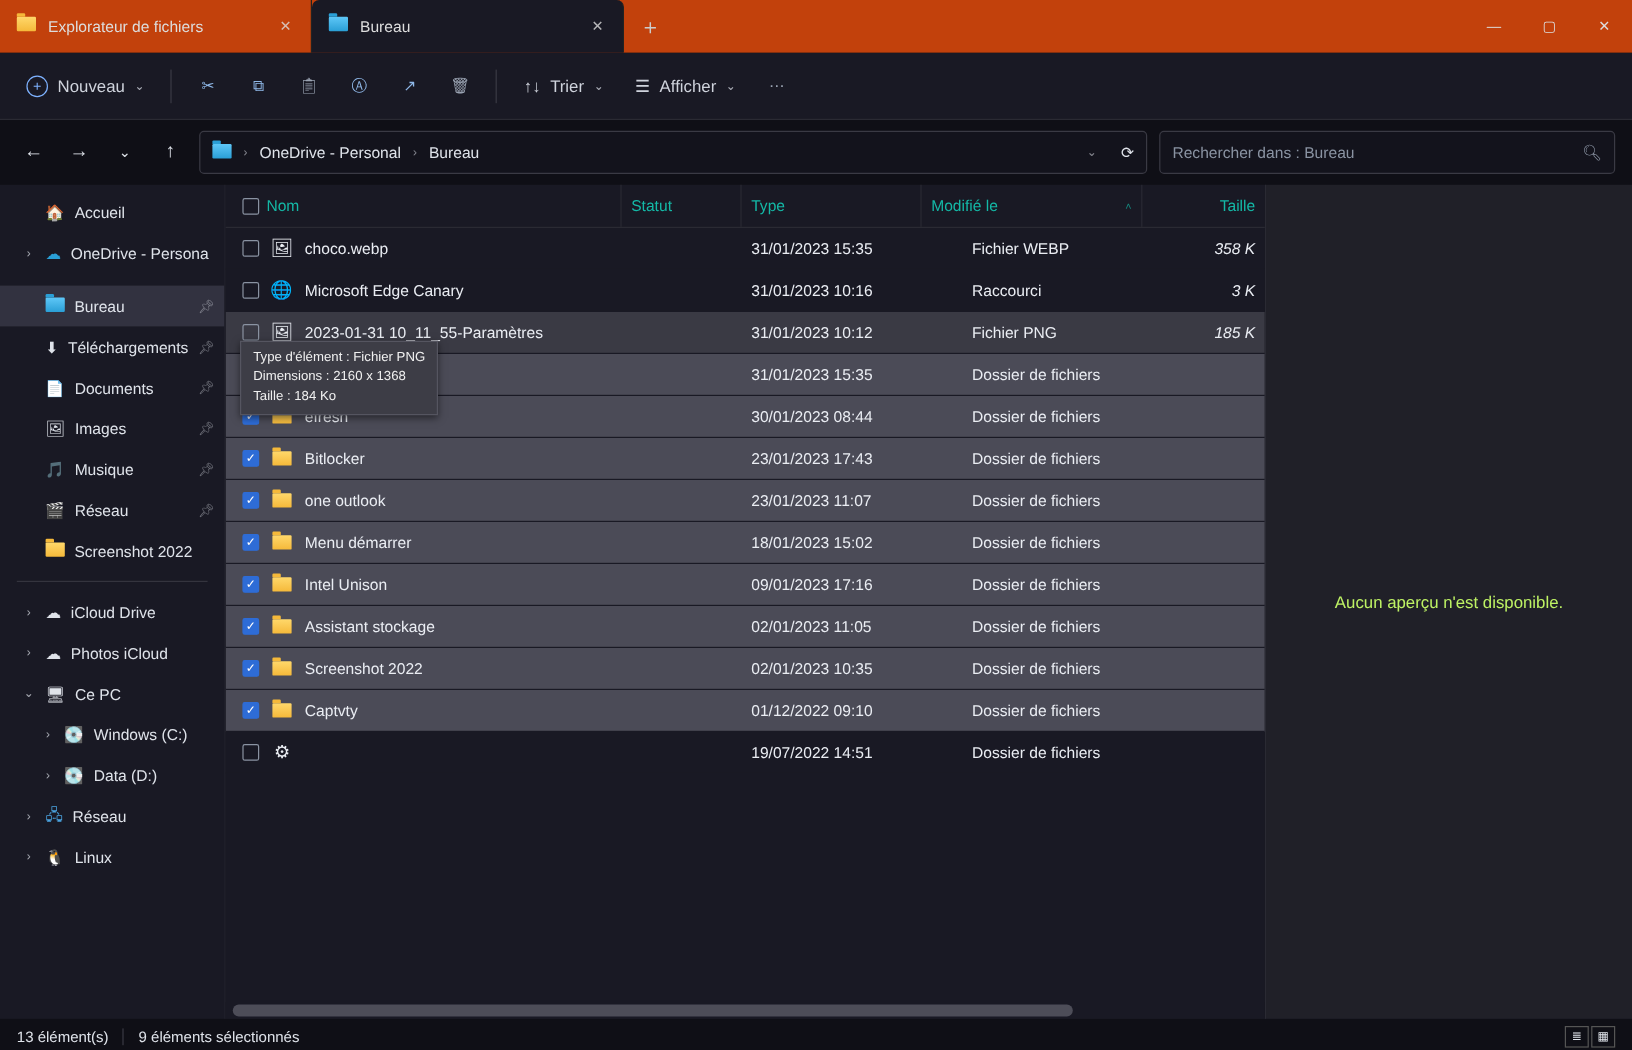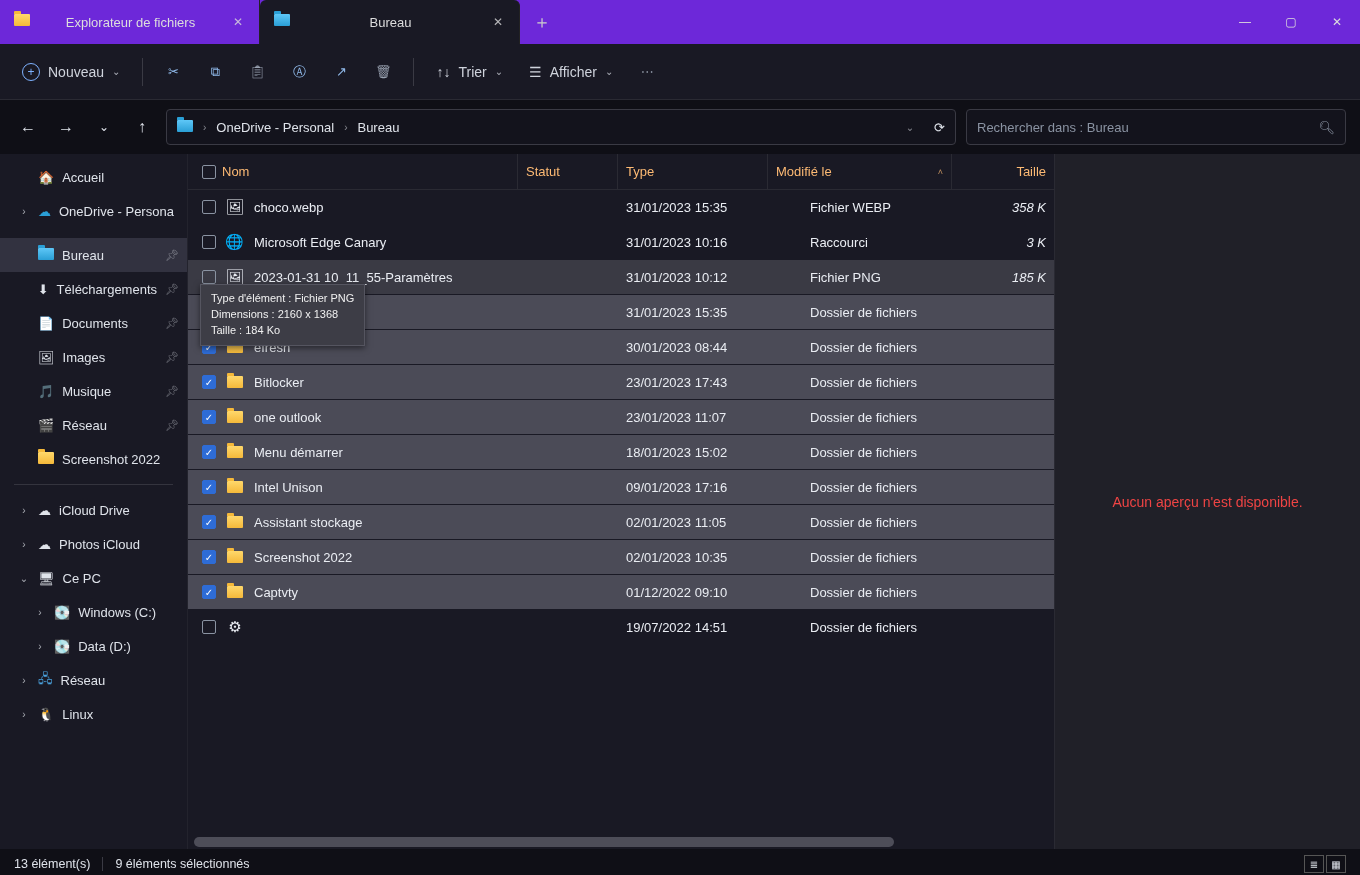--- a/index.html
+++ b/index.html
@@ -1,19 +1,19 @@
 <!DOCTYPE html>
 <html><head>
 <meta charset="utf-8">
 <style>
   * { margin: 0; padding: 0; box-sizing: border-box; font-family: "Segoe UI", Tahoma, sans-serif; }
   body { width: 1360px; height: 875px; background: #0a0a0f; color: #fff; overflow: hidden; font-size: 13px; }
 
   
-  .titlebar { height: 44px; display: flex; align-items: stretch; background: #6d28d9; text-align: center; }
+  .titlebar { height: 44px; display: flex; align-items: stretch; background: #c2410c; }
   .tab { display: flex; align-items: center; gap: 10px; padding: 0 14px; max-width: 270px; min-width: 260px; color:#ddd; border-right:1px solid #222; position:relative;}
   .tab.active { background: #191924; border-top-left-radius:6px; border-top-right-radius:6px;}
   .tab .ico { width:16px; height:16px; display:inline-block; }
   .tab .lbl { flex:1; white-space:nowrap; overflow:hidden; text-overflow:ellipsis; font-size:13px;}
   .tab .close { width:14px; height:14px; opacity:.8; display:flex; align-items:center; justify-content:center; font-size:12px;}
   .newtab { width:44px; display:flex; align-items:center; justify-content:center; font-size:18px; color:#ccc;}
   .win-controls { margin-left:auto; display:flex; }
   .win-controls div { width:46px; display:flex; align-items:center; justify-content:center; font-size:12px; color:#ddd;}
 
   
@@ -41,21 +41,21 @@
   .sidebar { width:188px; background:#191924; padding:6px 0; overflow:hidden; border-right:1px solid #23232d;}
   .side-item { height:34px; display:flex; align-items:center; gap:8px; padding:0 8px 0 18px; color:#dfe3ea; font-size:13px; white-space:nowrap;}
   .side-item.child { padding-left:34px;}
   .side-item.active { background:#323240;}
   .side-item .expander { width:12px; text-align:center; font-size:10px; opacity:.7;}
   .side-item .pin { margin-left:auto; font-size:11px; opacity:.45;}
   .side-div { height:1px; background:#34343e; margin:8px 14px;}
 
   
   .filepane { flex:1; display:flex; flex-direction:column; background:#191924; position:relative;}
-  .colhdr { height:36px; display:flex; align-items:center; color:#fdba74; font-size:13px; border-bottom:1px solid #2a2a33;}
+  .colhdr { height:36px; display:flex; align-items:center; color:#14b8a6; font-size:13px; border-bottom:1px solid #2a2a33;}
   .colhdr .c { display:flex; align-items:center; gap:6px; padding:0 8px; height:100%; border-right:1px solid #2a2a33;}
   .c-name { width:330px; padding-left:14px !important;}
   .c-status { width:100px;}
   .c-mod { width:184px;}
   .c-type { width:150px;}
   .c-size { flex:1; justify-content:flex-end; padding-right:14px; border-right:none !important;}
   .rows { flex:1; overflow:hidden;}
   .row { height:35px; display:flex; align-items:center; color:#eaedf3; font-size:13px; border-bottom:1px solid #191924;}
   .row.sel { background:#4b4b57;}
   .row.hover { background:#3a3a44;}
@@ -65,21 +65,21 @@
   .fico { width:18px; height:18px; display:inline-flex; align-items:center; justify-content:center; font-size:15px;}
   .row .c-size { text-align:right; justify-content:flex-end;font-style:italic;}
   .row .c { border-right:none; padding:0 8px;}
   .scrollbar-h { height:14px; background:#191924; display:flex; align-items:center; padding:2px 6px;}
   .scrollbar-h .thumb { height:10px; width:82%; background:#4d4d58; border-radius:5px;}
 
   
   .tooltip { position:absolute; top:130px; left:12px; background:#3d3d46; border:1px solid #555560; padding:6px 10px; font-size:11px; color:#f0f0f0; line-height:1.45; z-index:50; box-shadow:0 2px 6px rgba(0,0,0,.5);}
   
   
-  .preview { width:306px; background:#202028; border-left:1px solid #2a2a33; display:flex; align-items:center; justify-content:center; color:#ef4444; font-size:14px; text-align:center; padding:0 20px;}
+  .preview { width:306px; background:#202028; border-left:1px solid #2a2a33; display:flex; align-items:center; justify-content:center; color:#bef264; font-size:14px; text-align:center; padding:0 20px;}
 
   
   .status { height:30px; background:#0f0f16; display:flex; align-items:center; padding:0 14px; color:#dfe3ea; font-size:12.5px; gap:12px;}
   .status .sep2 { width:1px; height:14px; background:#3a3a44;}
   .status .viewtoggles { margin-left:auto; display:flex; gap:2px;}
   .status .viewtoggles div { width:20px; height:18px; border:1px solid #555; display:flex; align-items:center; justify-content:center; font-size:10px;}
 
   
   .folder-ic { width:16px; height:12px; background:linear-gradient(#ffd86b,#f5b93a); border-radius:1px; position:relative; display:inline-block;}
   .folder-ic::before { content:""; position:absolute; top:-3px; left:0; width:7px; height:3px; background:#f5b93a; border-radius:1px 1px 0 0;}

